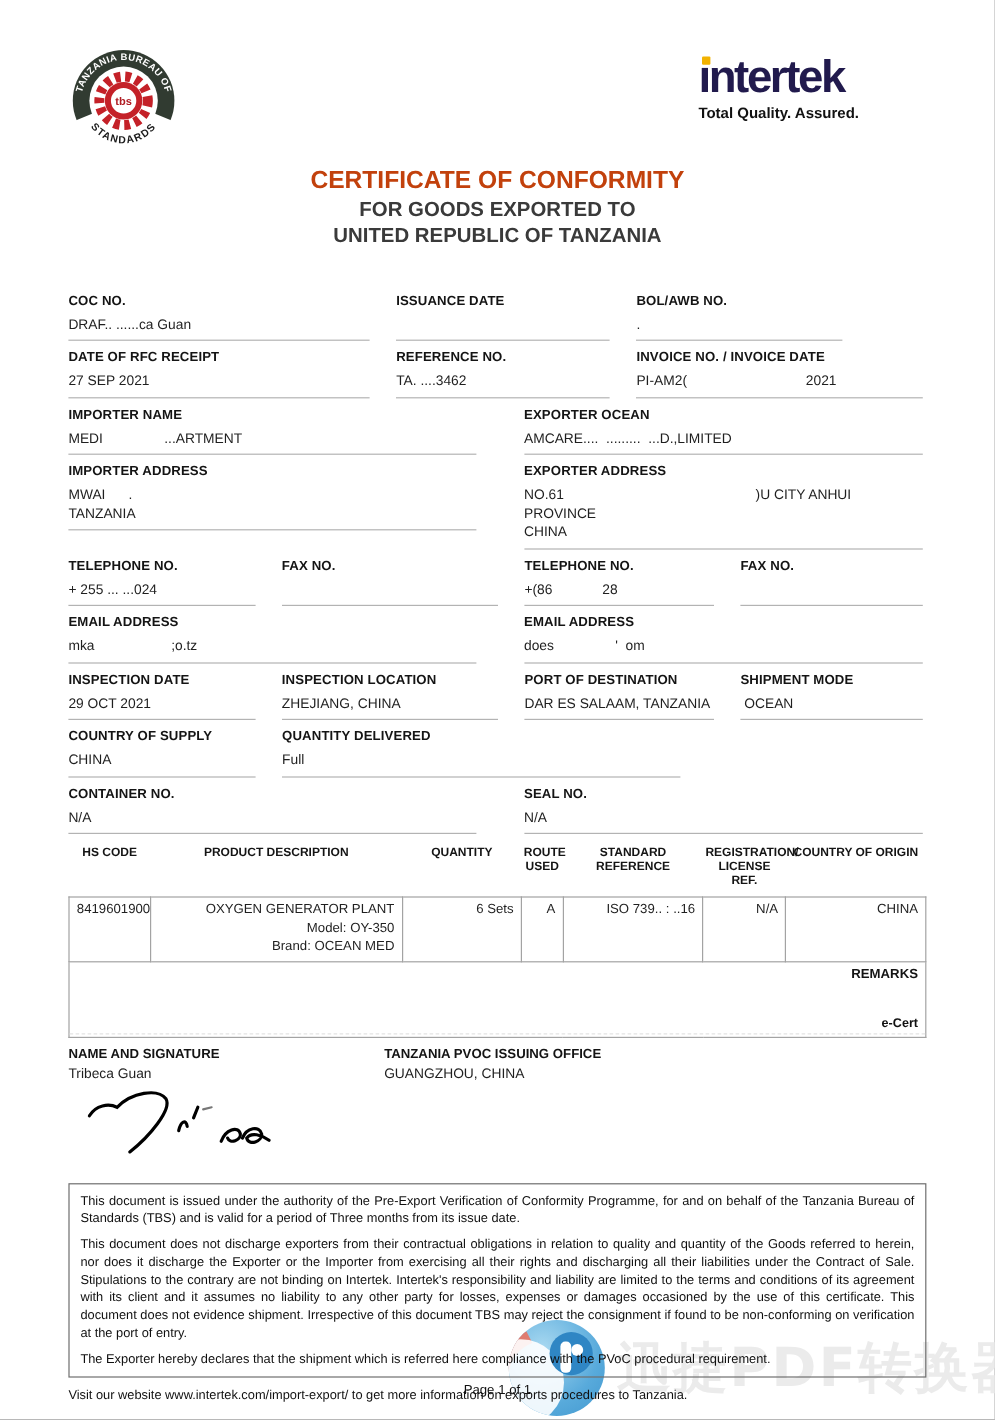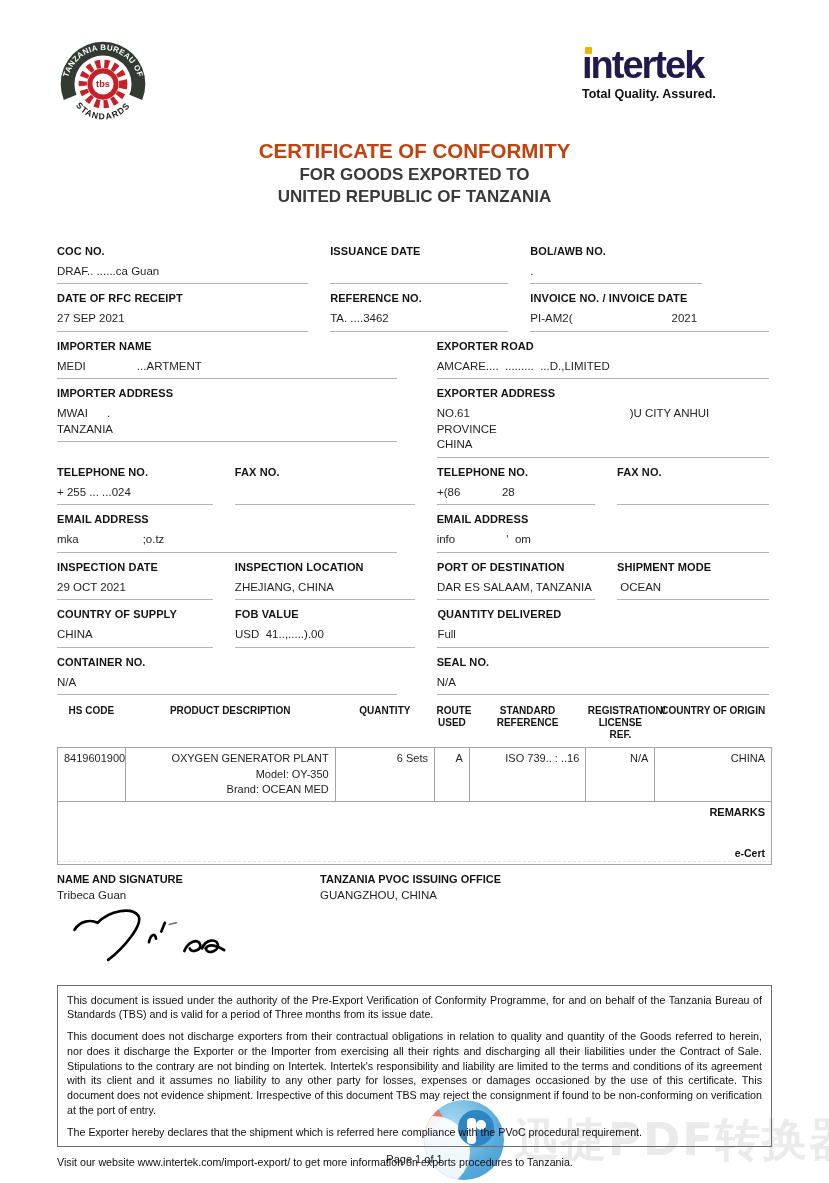--- a/index.html
+++ b/index.html
@@ -134,21 +134,21 @@
             <div class="flabel">INVOICE NO. / INVOICE DATE</div>
             <div class="fval">PI-AM2(                               2021</div>
           </div>
         </div>
         <div class="frow">
           <div class="fcell" style="width: 53.1%; padding-right: 40px;">
             <div class="flabel">IMPORTER NAME</div>
             <div class="fval">MEDI                ...ARTMENT</div>
           </div>
           <div class="fcell" style="width: 46.9%; padding-right: 3px;">
-            <div class="flabel">EXPORTER ROAD</div>
+            <div class="flabel">EXPORTER OCEAN</div>
             <div class="fval">AMCARE....  .........  ...D.,LIMITED</div>
           </div>
         </div>
         <div class="frow">
           <div class="fcell" style="width: 53.1%; padding-right: 40px;">
             <div class="flabel">IMPORTER ADDRESS</div>
             <div class="fval"><div>MWAI      .</div><div>TANZANIA</div></div>
           </div>
           <div class="fcell" style="width: 46.9%; padding-right: 3px;">
             <div class="flabel">EXPORTER ADDRESS</div>
@@ -173,21 +173,21 @@
             <div class="fval">&nbsp;</div>
           </div>
         </div>
         <div class="frow">
           <div class="fcell" style="width: 53.1%; padding-right: 40px;">
             <div class="flabel">EMAIL ADDRESS</div>
             <div class="fval">mka                    ;o.tz</div>
           </div>
           <div class="fcell" style="width: 46.9%; padding-right: 3px;">
             <div class="flabel">EMAIL ADDRESS</div>
-            <div class="fval">info                '  om</div>
+            <div class="fval">does                '  om</div>
           </div>
         </div>
         <div class="frow">
           <div class="fcell" style="width: 24.9%;">
             <div class="flabel">INSPECTION DATE</div>
             <div class="fval">29 OCT 2021</div>
           </div>
           <div class="fcell" style="width: 28.3%;">
             <div class="flabel">INSPECTION LOCATION</div>
             <div class="fval">ZHEJIANG, CHINA</div>
@@ -198,24 +198,20 @@
           </div>
           <div class="fcell" style="width: 21.7%; padding-right: 3px;">
             <div class="flabel">SHIPMENT MODE</div>
             <div class="fval"> OCEAN</div>
           </div>
         </div>
         <div class="frow">
           <div class="fcell" style="width: 24.9%;">
             <div class="flabel">COUNTRY OF SUPPLY</div>
             <div class="fval">CHINA</div>
-          </div>
-          <div class="fcell" style="width: 28.3%;">
-            <div class="flabel">FOB VALUE</div>
-            <div class="fval">USD  41..,.....).00</div>
           </div>
           <div class="fcell" style="width: 46.8%; padding-right: 3px;">
             <div class="flabel">QUANTITY DELIVERED</div>
             <div class="fval">Full</div>
           </div>
         </div>
         <div class="frow">
           <div class="fcell" style="width: 53.1%; padding-right: 40px;">
             <div class="flabel">CONTAINER NO.</div>
             <div class="fval">N/A</div>

